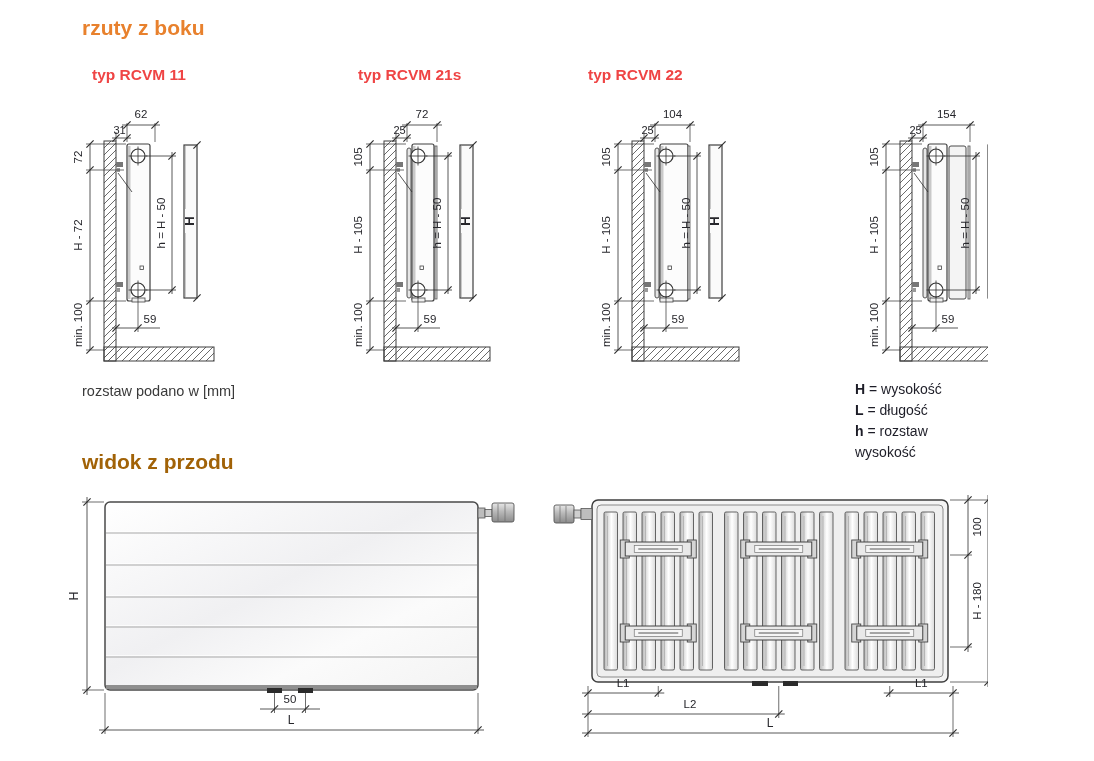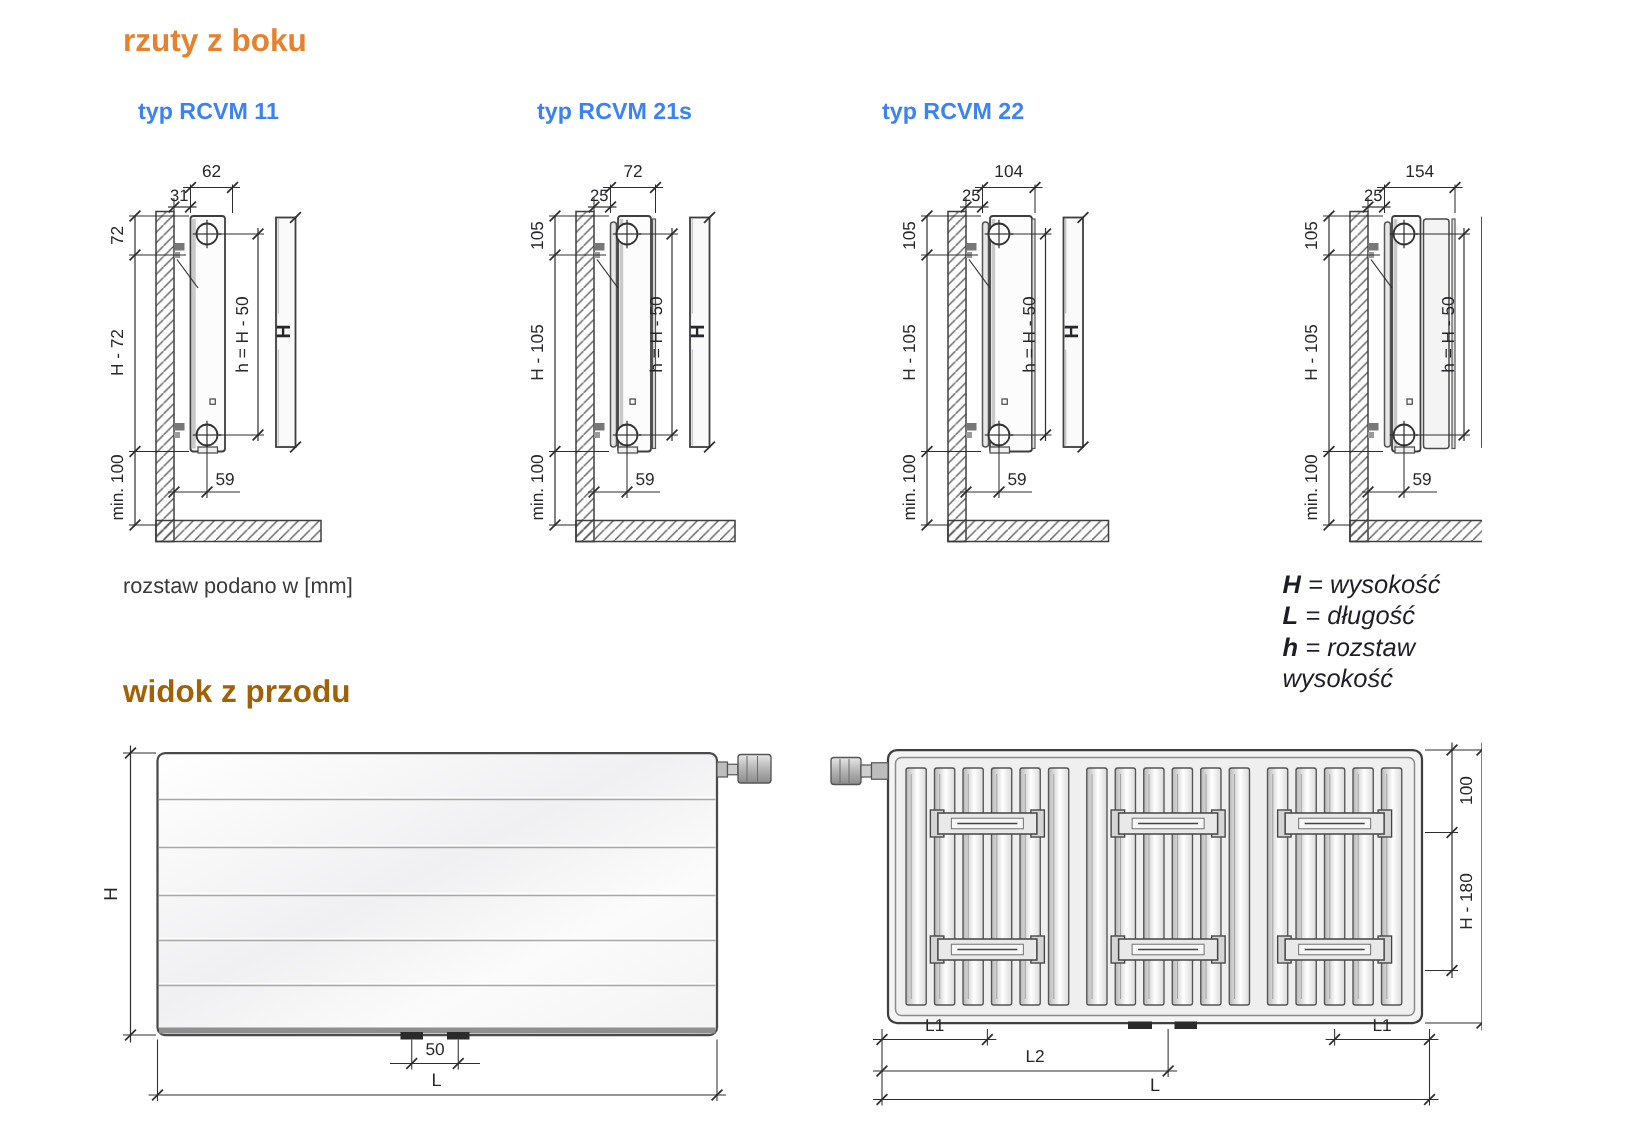--- a/index.html
+++ b/index.html
@@ -1,25 +1,25 @@
 <!DOCTYPE html>
 <html><head>
 <meta charset="utf-8">
 <style>
   html,body{margin:0;padding:0;background:#ffffff;}
   .canvas{position:relative;width:988px;height:761px;background:#fff;overflow:hidden;
           font-family:"Liberation Sans",sans-serif;}
   .h1{position:absolute;left:82px;top:16px;font-size:21px;font-weight:bold;color:#E8812D;}
   .h2{position:absolute;font-size:21px;font-weight:bold;color:#a16207;}
   .sv-col{position:absolute;top:66px;width:232px;}
-  .sv-title{margin:0;font-size:15.5px;font-weight:bold;color:#3b82f6;}
+  .sv-title{margin:0;font-size:15.5px;font-weight:bold;color:#ef4444;}
   .sv-svg{display:block;position:absolute;top:42px;left:0;}
   .note{position:absolute;left:82px;top:383px;font-size:14.5px;color:#3a3a3a;}
   .legend{position:absolute;left:855px;top:379px;color:#1d1d27;}
-  .lg-row{font-style:italic;font-size:17px;line-height:21px;}
+  .lg-row{font-size:14px;line-height:21px;}
   .lg-row b{font-weight:bold;}
   svg text{font-family:"Liberation Sans",sans-serif;fill:#26262b;}
   .big-svg{position:absolute;display:block;}
 </style>
 </head>
 <body>
 
 <div class="canvas">
 
   <div class="h1">rzuty z boku</div>

